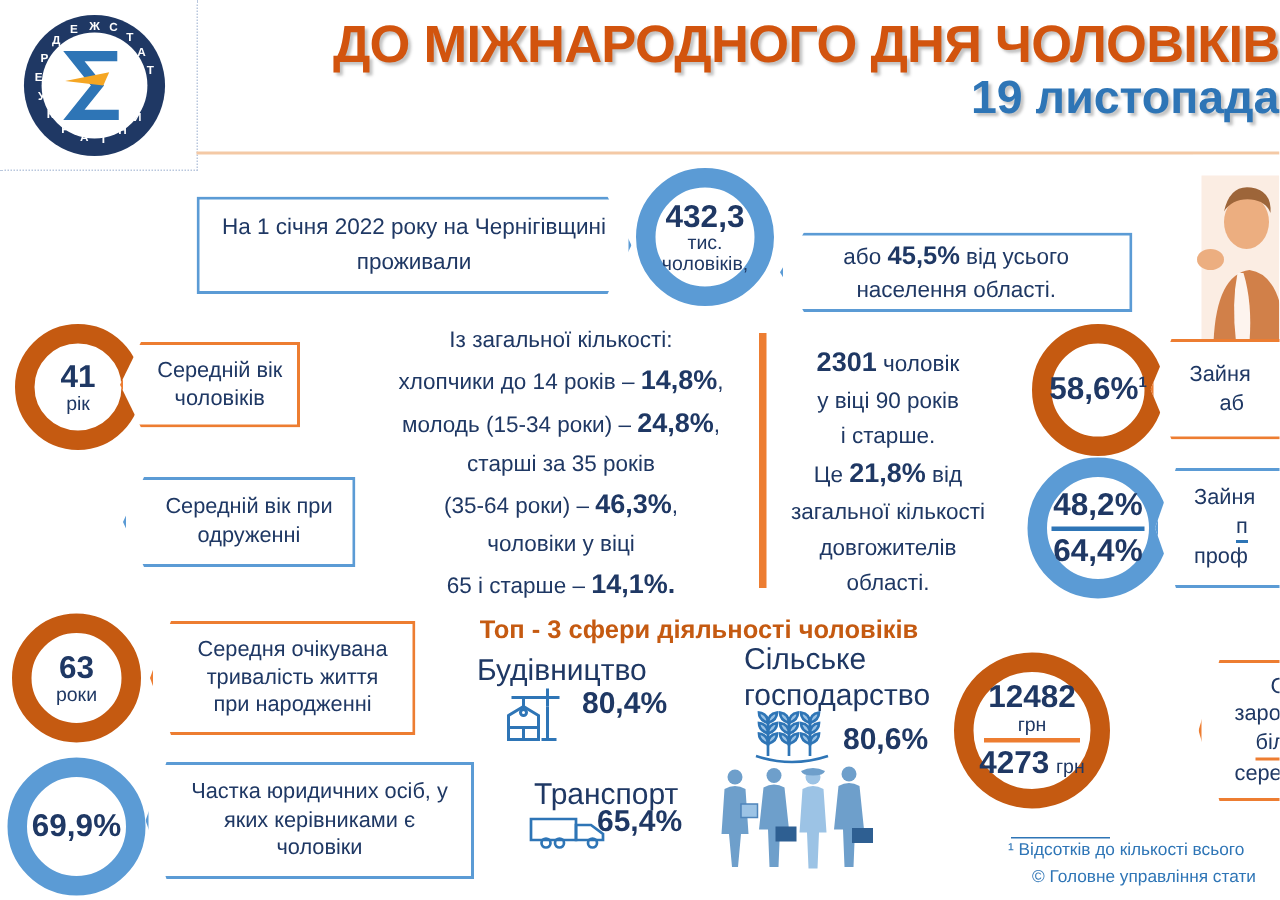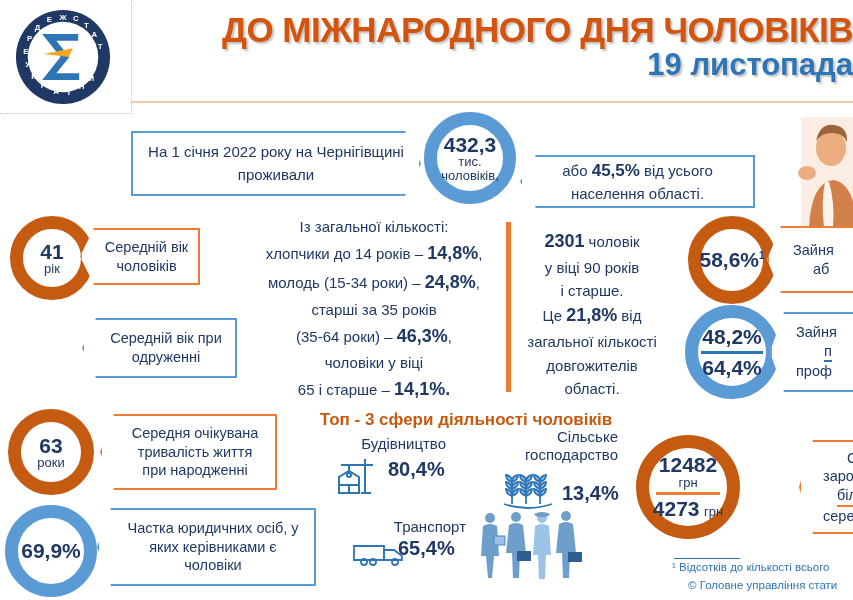--- a/index.html
+++ b/index.html
@@ -58,21 +58,21 @@
   
   #center-list{left:250px;top:215px;width:248px;text-align:center;font-size:15px;line-height:1.62;}
   #center-list .big{font-size:18px;font-weight:bold;}
   #vrule{left:506px;top:222px;width:5px;height:170px;background:#ED7D31;}
 
   #block-2301{left:516px;top:228px;width:152px;text-align:center;font-size:15px;line-height:1.55;}
   #block-2301 .big{font-size:18px;font-weight:bold;}
 
   
   #top3-title{left:286px;top:410px;width:360px;text-align:center;font-size:17px;font-weight:bold;color:#C55A11;}
-  .sector-label{font-size:15px;text-align:right;line-height:1.2;}
+  .sector-label{font-size:20px;text-align:left;line-height:1.2;}
   .sector-val{font-size:20px;font-weight:bold;}
 
   
   #photo-man{left:795px;top:103px;width:58px;height:125px;overflow:hidden;}
   #people{left:478px;top:508px;width:110px;height:78px;}
 
   
   #fn-rule{left:674px;top:558px;width:66px;height:1px;background:#2E75B6;}
   .foot{font-size:11.5px;color:#2E75B6;white-space:nowrap;}
   #fn1{left:672px;top:561px;}
@@ -275,21 +275,21 @@
           <path d="M12 12 q-6 -2 -6 -7 q6 1 6 7Z"></path>
           <path d="M12 12 q6 -2 6 -7 q-6 1 -6 7Z"></path>
         <path d="M12 19 q-6 -2 -6 -7 q6 1 6 7Z"></path>
           <path d="M12 19 q6 -2 6 -7 q-6 1 -6 7Z"></path>
         <path d="M12 26 q-6 -2 -6 -7 q6 1 6 7Z"></path>
           <path d="M12 26 q6 -2 6 -7 q-6 1 -6 7Z"></path>
       </g>
       <path d="M4 34 q24 8 48 0" fill="none"></path>
     </g>
   </svg>
-  <div class="abs sector-val" style="left:562px;top:482px;">13,4%</div>
+  <div class="abs sector-val" style="left:562px;top:482px;">80,6%</div>
 
   <div class="abs sector-label" style="left:356px;top:518px;width:110px;">Транспорт</div>
   <svg class="abs" style="left:352px;top:540px;" width="54" height="28" viewBox="0 0 54 28">
     <g stroke="#2E75B6" stroke-width="1.8" fill="none">
       <path d="M2 6 H32 V20 H2 Z"></path>
       <path d="M32 10 H42 L50 16 V20 H32 Z"></path>
       <circle cx="12" cy="22" r="3"></circle>
         <circle cx="21" cy="22" r="3"></circle>
         <circle cx="43" cy="22" r="3"></circle>
     </g>

